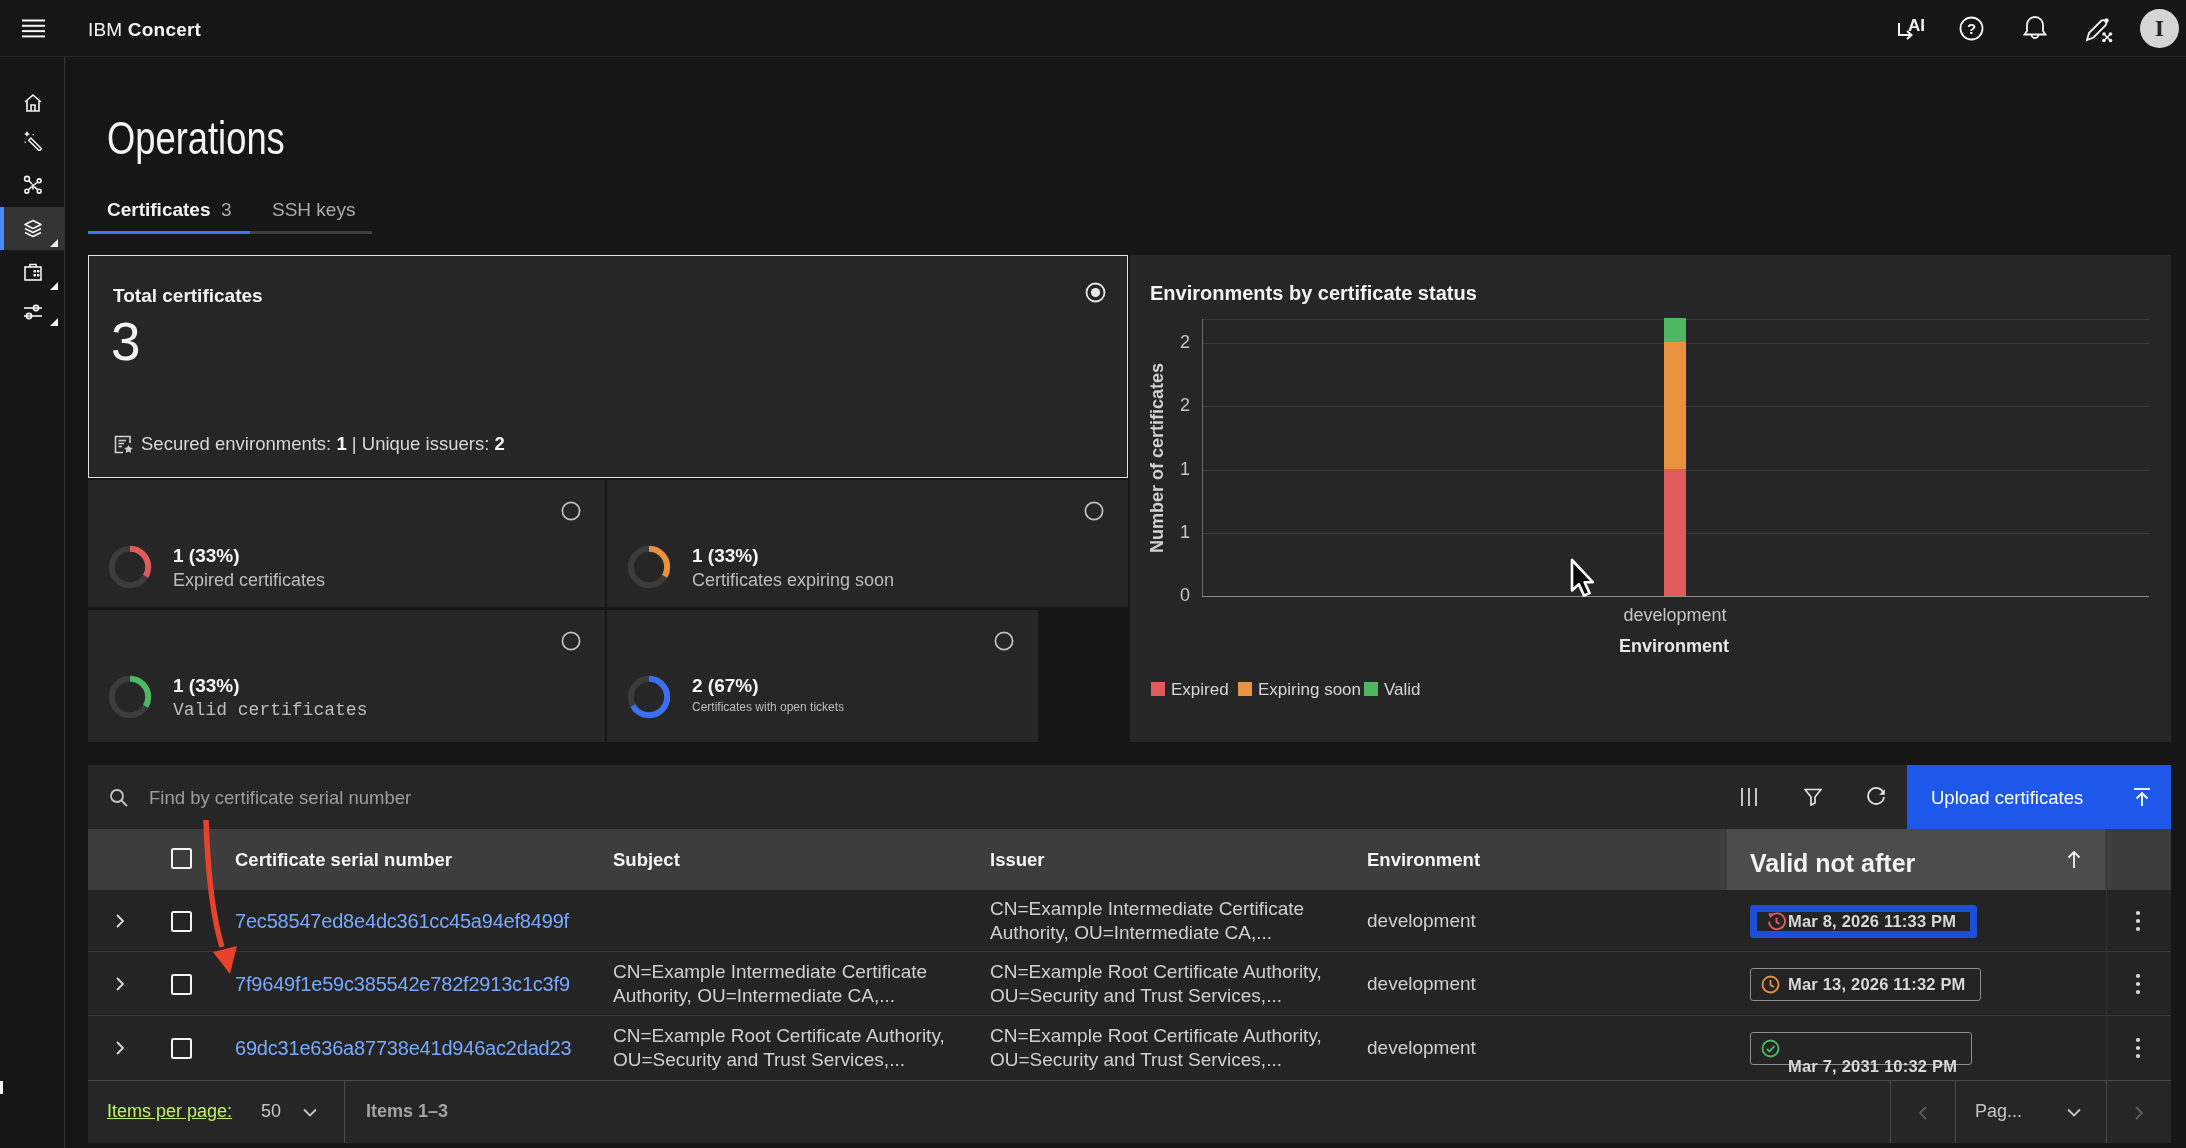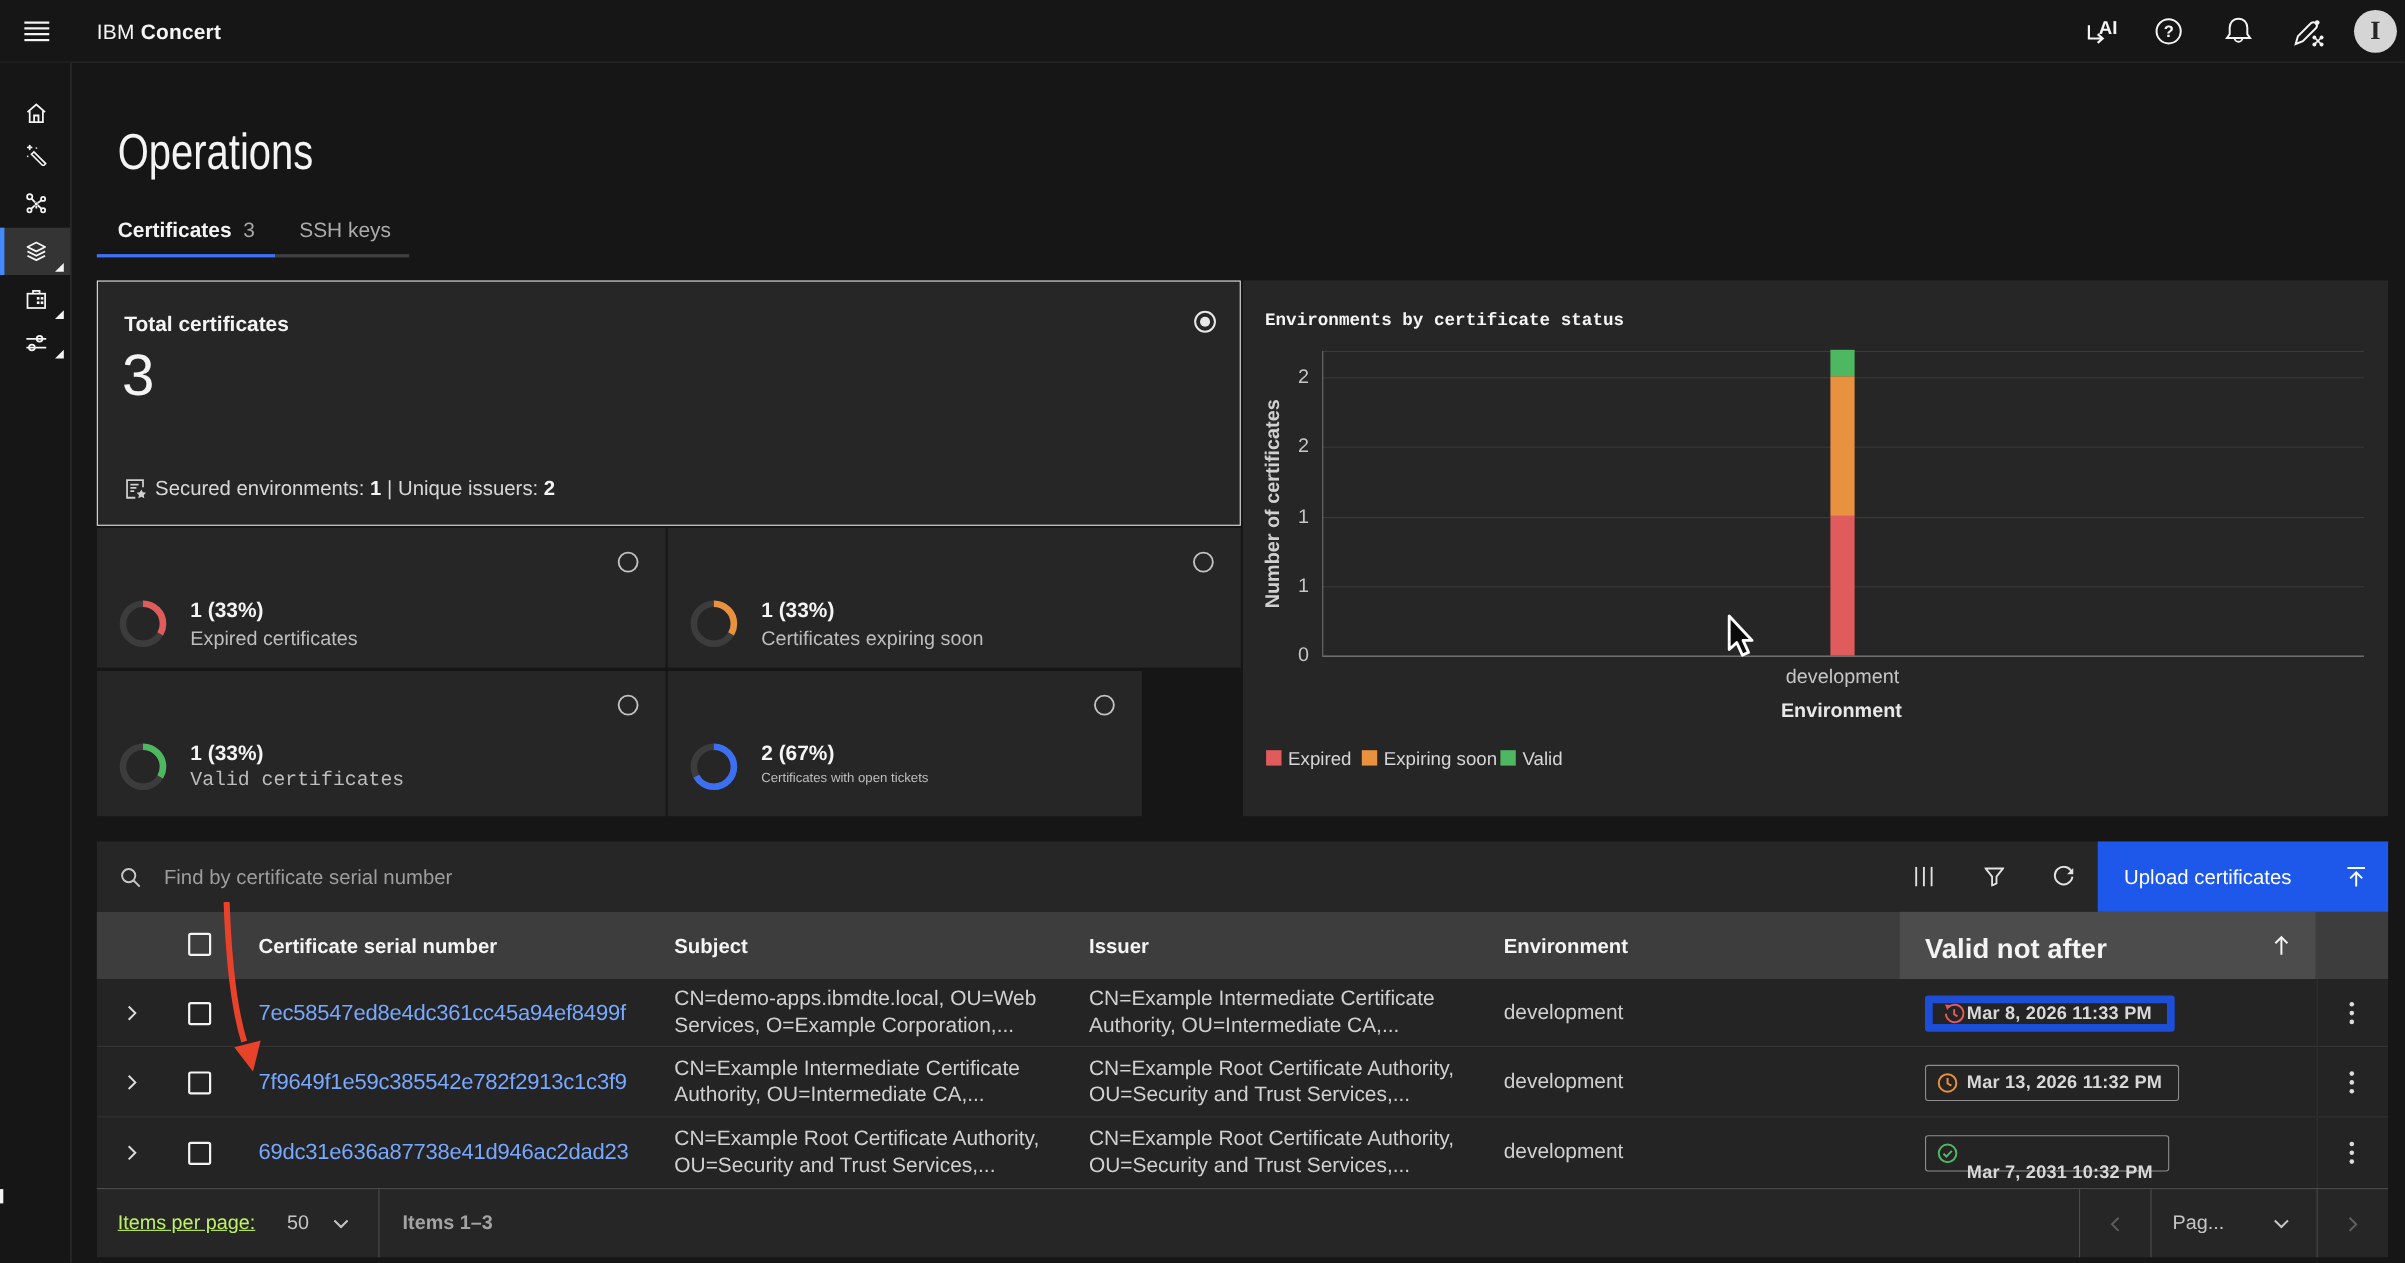--- a/index.html
+++ b/index.html
@@ -202,21 +202,21 @@
    </svg>
    <svg class="abs" style="right:24px;top:21px;" width="20" height="20" viewBox="0 0 20 20">
      <circle cx="10" cy="10" r="8.6" stroke="#c2c2c2" stroke-width="1.7" fill="none"></circle>
    </svg>
    <div class="abs" style="left:85px;top:65px;font-size:19px;font-weight:bold;">2 (67%)</div>
    <div class="abs" style="left:85px;top:90px;font-size:12px;color:#bdbdbd;">Certificates with open tickets</div>
     </div>
 
   
   <div class="abs" style="left:1130px;top:255px;width:1041px;height:487px;background:#262626;"></div>
-  <div class="abs" style="left:1150px;top:282px;font-size:16px;font-weight:bold;font-family:Liberation Mono, monospace;">Environments by certificate status</div>
+  <div class="abs" style="left:1150px;top:282px;font-size:20px;font-weight:bold;">Environments by certificate status</div>
   <div id="chart">
       <div class="abs" style="left:1202px;top:319px;width:947px;height:1px;background:#3a3a3a;"></div>
       <div class="abs" style="left:1202px;top:532.7px;width:947px;height:1px;background:#3a3a3a;"></div>
       <div class="abs" style="left:1202px;top:469.5px;width:947px;height:1px;background:#3a3a3a;"></div>
       <div class="abs" style="left:1202px;top:406.2px;width:947px;height:1px;background:#3a3a3a;"></div>
       <div class="abs" style="left:1202px;top:343px;width:947px;height:1px;background:#3a3a3a;"></div>
       <div class="abs" style="left:1202px;top:319px;width:1px;height:277px;background:#6f6f6f;"></div>
       <div class="abs" style="left:1202px;top:596px;width:947px;height:1px;background:#8d8d8d;"></div>
       <div class="abs" style="left:1162px;top:585px;width:28px;text-align:right;font-size:18px;color:#c6c6c6;">0</div>
       <div class="abs" style="left:1162px;top:521.7px;width:28px;text-align:right;font-size:18px;color:#c6c6c6;">1</div>
@@ -293,21 +293,20 @@
   </div>
 
   
   <div id="rows">
       <div class="abs" style="left:88px;top:890px;width:2083px;height:62px;background:#242424;border-bottom:1px solid #393939;">
       <svg class="abs" style="left:24px;top:23px;" width="16" height="16" viewBox="0 0 16 16">
         <path d="M5 2 L11 8 L5 14" stroke="#dcdcdc" stroke-width="1.8" fill="none"></path>
         </svg>
       <div class="abs" style="left:83px;top:20.5px;width:21px;height:21px;border:2px solid #f4f4f4;border-radius:2.5px;"></div>
       <div class="abs" style="left:147px;top:20px;width:340px;overflow:hidden;white-space:nowrap;font-size:20px;letter-spacing:-0.2px;color:#78a9ff;">7ec58547ed8e4dc361cc45a94ef8499f</div>
-      <div class="abs" style="left:525px;top:7px;font-size:19px;color:#d0d0d0;line-height:24px;">CN=demo-apps.ibmdte.local, OU=Web<br>Services, O=Example Corporation,...</div>
       <div class="abs" style="left:902px;top:7px;font-size:19px;color:#d0d0d0;line-height:24px;">CN=Example Intermediate Certificate<br>Authority, OU=Intermediate CA,...</div>
       <div class="abs" style="left:1279px;top:20px;font-size:19px;color:#d0d0d0;">development</div>
       <div class="abs" style="left:1662px;top:14.5px;height:33px;border:7px solid #1d4ed8;border-radius:3px;display:flex;align-items:center;padding:0 14px 0 10px;gap:2px;">
         <svg width="19" height="19" viewBox="0 0 19 19" style="flex:0 0 auto;">
       <path d="M4.2 3.8 A8 8 0 1 1 2 9.5" stroke="#e05c5c" stroke-width="1.8" fill="none"></path>
       <polygon points="1.2,1.2 6.8,1.6 3.2,6.2" fill="#e05c5c"></polygon>
       <path d="M9.5 5.5 L9.5 10 L12.5 12" stroke="#e05c5c" stroke-width="1.8" fill="none"></path>
           </svg>
         <span style="font-size:16.5px;font-weight:bold;letter-spacing:0.2px;color:#d8d8d8;white-space:nowrap;">Mar 8, 2026 11:33 PM</span>
       </div>

